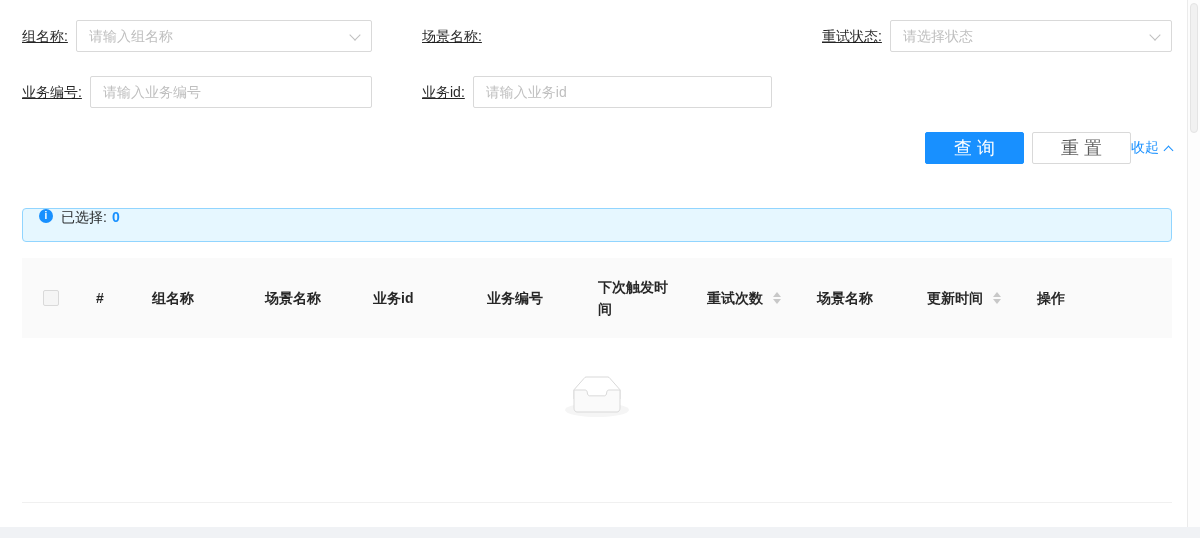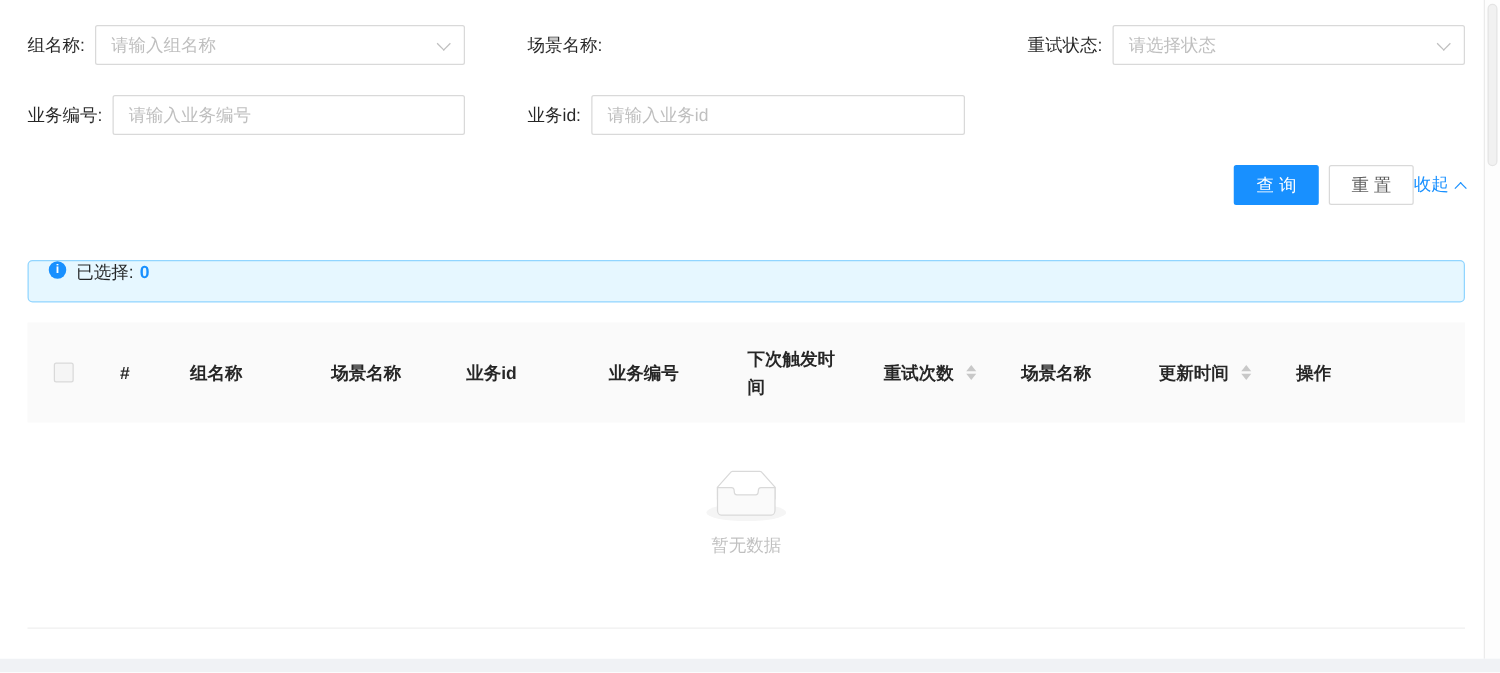--- a/index.html
+++ b/index.html
@@ -8,41 +8,41 @@
     font-family:"Liberation Sans","DejaVu Sans",sans-serif;
     font-size:14px; color:rgba(0,0,0,.85);
     background:#fff; overflow:hidden; position:relative;
   }
   .page { position:relative; width:1200px; height:538px; background:#fff; }
   .content { position:absolute; left:22px; top:0; width:1150px; }
 
   
   .form-row { display:flex; margin-top:20px; }
   .form-row + .form-row { margin-top:24px; }
-  .form-item { display:flex; width:350px; margin-right:50px; }
+  .form-item { display:flex; width:350px; margin-right:50px;text-decoration:underline; }
   .form-item:last-child { margin-right:0; }
   .form-label { white-space:nowrap; margin-right:8px; line-height:32px; color:rgba(0,0,0,.85); }
   .control { position:relative; flex:1; height:32px; }
   .control input {
     width:100%; height:32px; border:1px solid #d9d9d9; border-radius:2px;
     padding:0 12px; font-size:14px; color:rgba(0,0,0,.85); outline:none;
     font-family:inherit; background:#fff;
   }
   .control input::placeholder { color:#bfbfbf; }
   .control.select input { padding-right:28px; }
   .chev-down {
     position:absolute; right:13px; top:11px; width:8px; height:8px;
     border-right:1px solid #bfbfbf; border-bottom:1px solid #bfbfbf;
     transform:rotate(45deg); pointer-events:none;
   }
 
   
   .actions-row { display:flex; justify-content:flex-end; align-items:center; margin-top:24px; height:32px; }
   .btn {
-    height:32px; padding:0 17px; border-radius:2px; font-size:14px;
+    height:32px; padding:0 28px; border-radius:2px; font-size:18px;
     cursor:pointer; font-family:inherit; line-height:30px;
   }
   .btn-primary { background:#1890ff; border:1px solid #1890ff; color:#fff; }
   .btn-default { background:#fff; border:1px solid #d9d9d9; color:rgba(0,0,0,.65); margin-left:8px; }
   .collapse-link { color:#1890ff; cursor:pointer; display:inline-flex; align-items:center; text-decoration:none; }
   .chev-up {
     display:inline-block; width:7px; height:7px; margin-left:6px; margin-top:4px;
     border-right:1px solid #1890ff; border-bottom:1px solid #1890ff;
     transform:rotate(-135deg);
   }
@@ -205,21 +205,20 @@
             <svg width="64" height="41" viewBox="0 0 64 41" xmlns="http://www.w3.org/2000/svg">
               <g transform="translate(0 1)" fill="none" fill-rule="evenodd">
                 <ellipse fill="#f5f5f5" cx="32" cy="33" rx="32" ry="7"></ellipse>
                 <g fill-rule="nonzero" stroke="#d9d9d9">
                   <path d="M55 12.76L44.854 1.258C44.367.474 43.656 0 42.907 0H21.093c-.749 0-1.46.474-1.947 1.257L9 12.761V22h46v-9.24z"></path>
                   <path d="M41.613 15.931c0-1.605.994-2.93 2.227-2.931H55v18.137C55 33.26 53.68 35 52.05 35h-40.1C10.32 35 9 33.259 9 31.137V13h11.16c1.233 0 2.227 1.323 2.227 2.928v.022c0 1.605 1.005 2.901 2.237 2.901h14.752c1.232 0 2.237-1.308 2.237-2.913v-.007z" fill="#fafafa"></path>
                 </g>
               </g>
             </svg>
           </span>
-          <div class="empty-text">暂无数据</div>
         </div>
       </div>
     </div>
   </div>
 
   <div class="scrollbar-track">
     <div class="scrollbar-thumb"></div>
   </div>
 
   <div class="footer-strip"></div>

